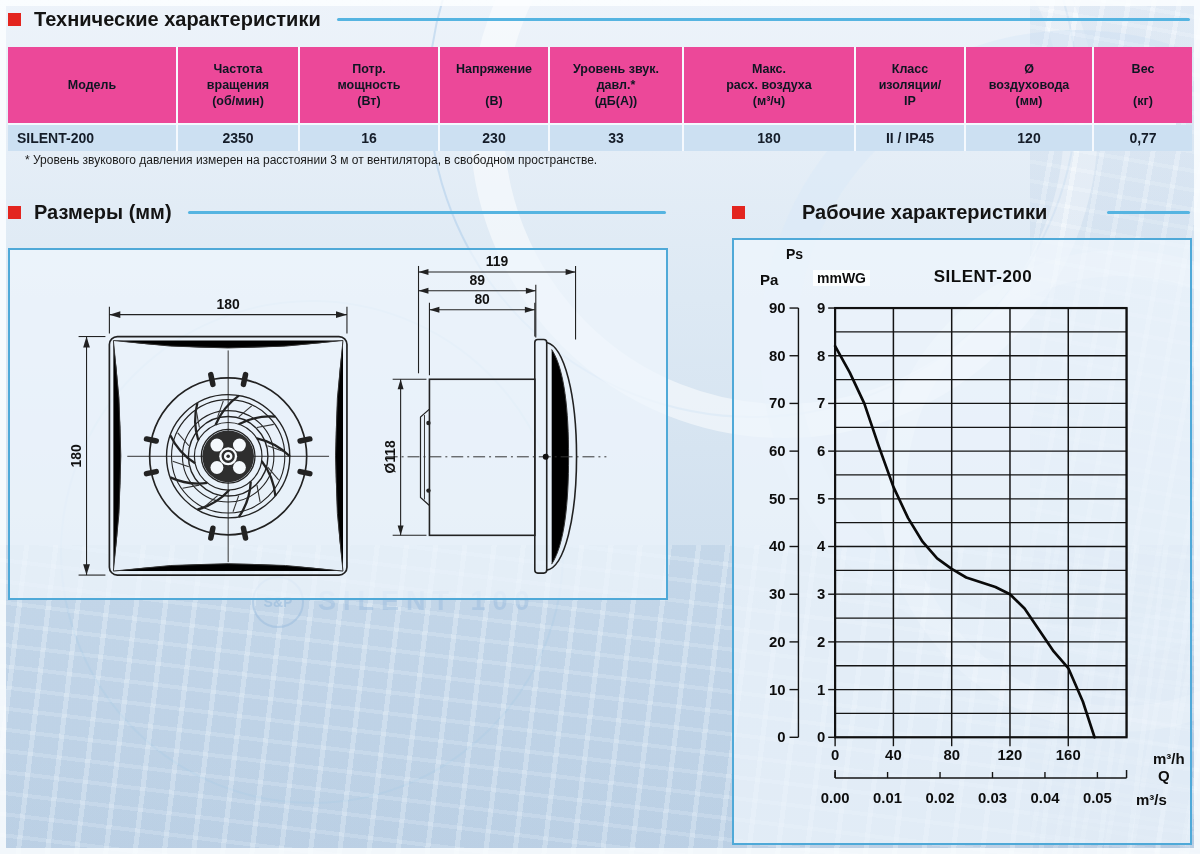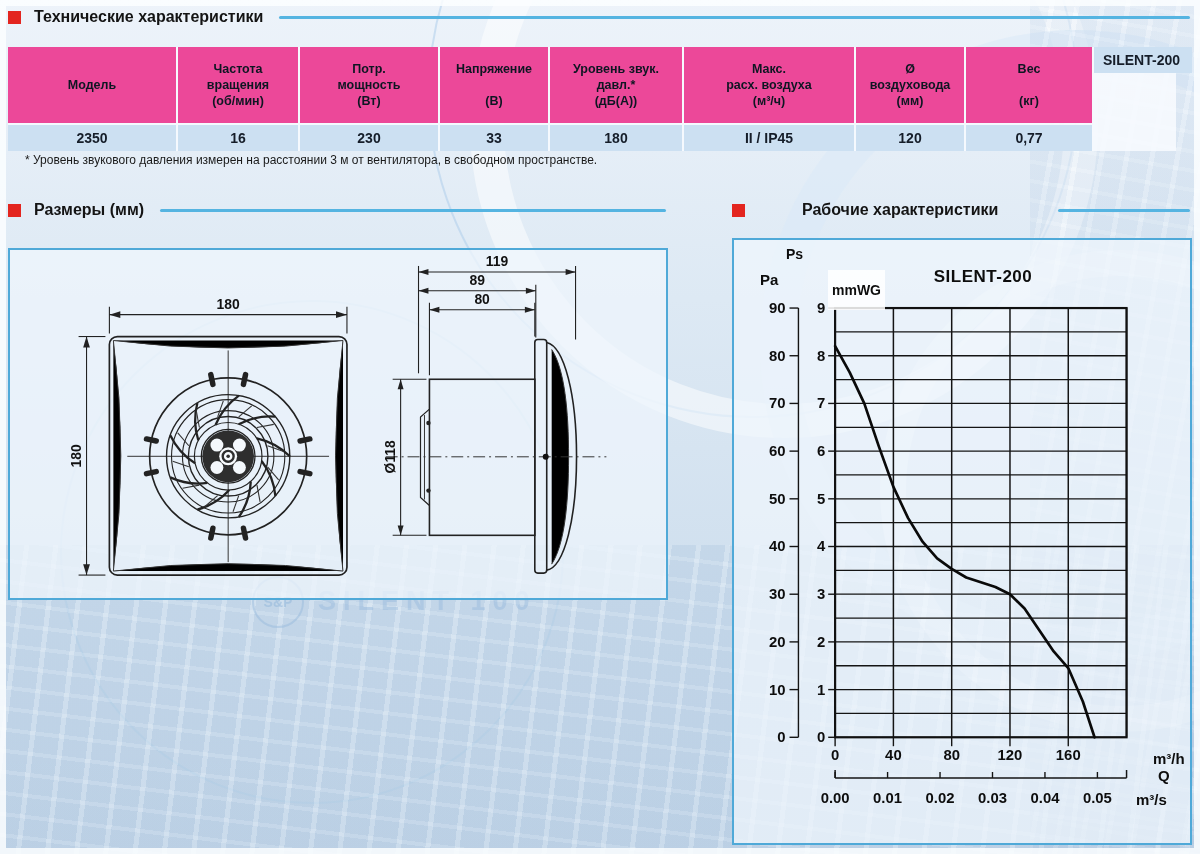--- a/index.html
+++ b/index.html
@@ -26,21 +26,21 @@
        repeating-linear-gradient(10deg, rgba(124,160,200,.12) 0 15px, rgba(248,252,255,.2) 15px 19px);}
   .wm-text{position:absolute;left:318px;top:586px;z-index:1;font-size:27px;font-weight:bold;
      letter-spacing:7px;color:rgba(148,184,219,.42);}
   .wm-logo{position:absolute;left:252px;top:576px;z-index:1;width:48px;height:48px;border-radius:50%;
      border:2px solid rgba(148,184,219,.45);display:flex;align-items:center;justify-content:center;
      font-size:14px;font-weight:bold;color:rgba(148,184,219,.55);}
 
   
   .sec-head{position:absolute;display:flex;align-items:center;z-index:3;}
   .red-sq{width:13px;height:13px;background:#e3251f;flex:0 0 auto;}
-  .sec-head h2{margin:0 0 0 13px;font-size:16px;font-weight:bold;color:#141414;white-space:nowrap;}
+  .sec-head h2{margin:0 0 0 13px;font-size:20px;font-weight:bold;color:#141414;white-space:nowrap;}
   .rule{flex:1 1 auto;height:3px;background:#55b4e1;margin-left:16px;margin-right:2px;border-radius:2px;}
   .h-specs{left:8px;top:8px;width:1184px;}
   .h-dims{left:8px;top:201px;width:660px;}
   .h-perf{left:732px;top:201px;width:460px;gap:44px;}
 
   
   .spec-table{position:absolute;left:8px;top:47px;width:1168px;z-index:3;
      display:grid;grid-template-columns:168px 120px 138px 108px 132px 170px 108px 126px 98px;
      grid-auto-rows:auto;gap:2px;background:rgba(246,250,254,.92);padding:0;}
   .th{background:#ec4899;min-height:70px;display:flex;align-items:center;justify-content:center;
@@ -60,21 +60,21 @@
   .ln{stroke:#222;fill:none;stroke-width:1.6;}
   .thin{stroke:#333;stroke-width:1;}
   .dim{stroke:#222;stroke-width:1.1;fill:none;}
   .arrow{fill:#222;stroke:none;}
   .ct{font-size:15px;font-weight:700;fill:#0d0d0d;}
 
   
   .ov{position:absolute;font-weight:bold;color:#0d0d0d;z-index:4;white-space:nowrap;}
   .ov-ps{left:52px;top:6px;font-size:14px;}
   .ov-pa{left:26px;top:31px;font-size:15px;}
-  .ov-mmwg{left:94px;top:30px;font-size:14px;background:rgba(255,255,255,.85);padding:12px 4px;}
+  .ov-mmwg{left:79px;top:30px;font-size:14px;background:rgba(255,255,255,.85);padding:0 4px;}
   .ov-title{left:149px;top:27px;width:200px;text-align:center;font-size:17px;letter-spacing:.5px;}
   .ov-m3h{left:419px;top:510px;font-size:15px;}
   .ov-q{left:424px;top:527px;font-size:15px;}
   .ov-m3s{left:402px;top:551px;font-size:15px;}
 </style>
 </head>
 <body>
 
 <div class="page">
 
@@ -106,20 +106,23 @@
 (Вт)</div>
     <div class="th">Напряжение
 
 (В)</div>
     <div class="th">Уровень звук.
 давл.*
 (дБ(А))</div>
     <div class="th">Макс.
 расх. воздуха
 (м³/ч)</div>
+    <div class="th">Класс
+изоляции/
+IP</div>
     <div class="th">Ø
 воздуховода
 (мм)</div>
     <div class="th">Вес
 
 (кг)</div>
 
     <div class="td model">SILENT-200</div>
     <div class="td">2350</div>
     <div class="td">16</div>

